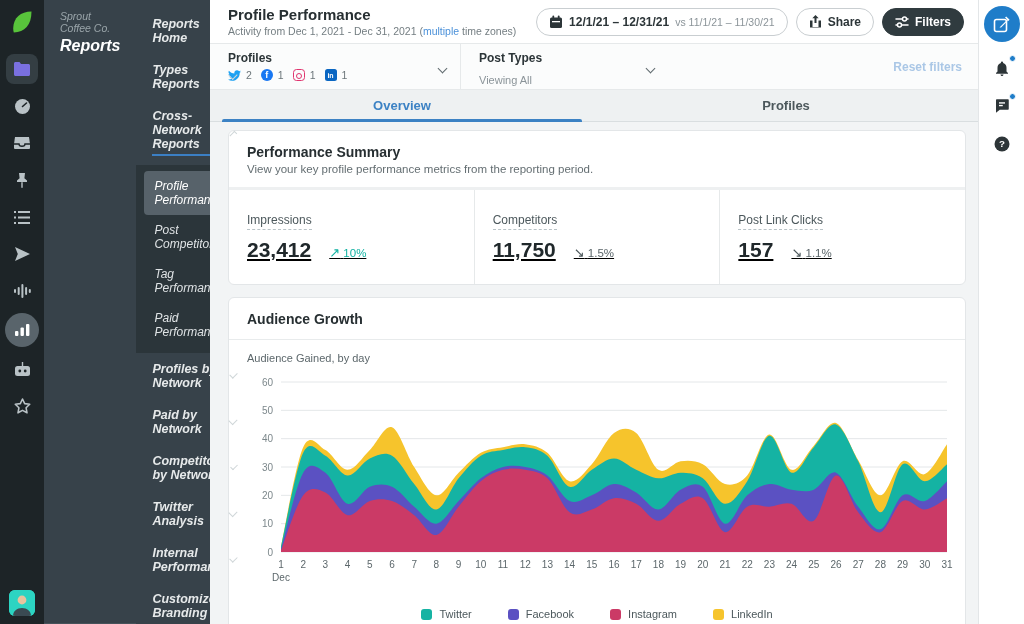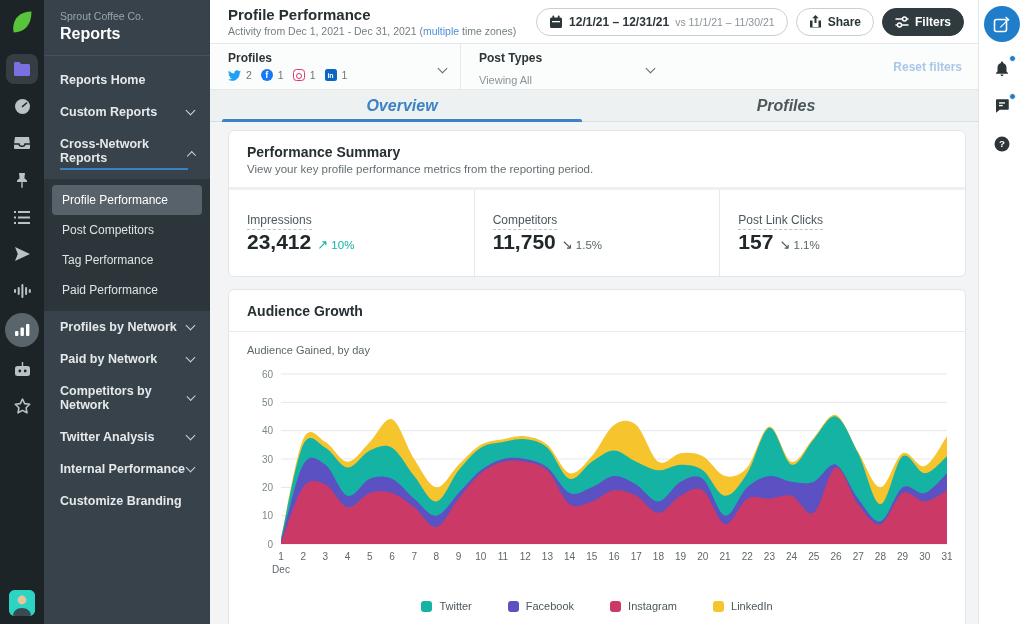--- a/index.html
+++ b/index.html
@@ -9,21 +9,21 @@
   
   .rail { width:44px; background:#1d2427; display:flex; flex-direction:column; align-items:center; padding-top:8px; position:relative; flex:0 0 44px; }
   .rail .logo { width:28px; height:28px; margin-bottom:18px; }
   .railbtn { width:32px; height:30px; display:flex; align-items:center; justify-content:center; margin-bottom:7px; border-radius:8px; cursor:pointer; }
   .railbtn svg { display:block; }
   .railbtn.sel { background:#343e43; }
   .railbtn.active-circle { background:#59646b; border-radius:50%; width:34px; height:34px; }
   .rail .avatar { position:absolute; bottom:8px; left:9px; width:26px; height:26px; border-radius:6px; background:#2cd4c2; overflow:hidden; cursor:pointer; }
 
   
-  .sidebar { width:166px; background:#37424a; color:#e6e9ea; flex:0 0 166px; display:flex; flex-direction:column; }
+  .sidebar { width:166px; background:#37424a; color:#e6e9ea; flex:0 0 166px; display:flex; flex-direction:row;font-style:italic; }
   .sb-head { padding:10px 16px 12px; border-bottom:1px solid #46525a; }
   .sb-account { font-size:10.5px; color:#9aa5aa; margin-bottom:3px; }
   .sb-title { font-size:16px; font-weight:bold; color:#fff; }
   .sb-nav { padding-top:8px; }
   .sb-item { display:flex; align-items:center; justify-content:space-between; padding:9px 16px; font-size:12.5px; font-weight:bold; color:#e6e9ea; cursor:pointer; }
   .sb-item .lbl.blue-underline { border-bottom:2px solid #3b7fc4; padding-bottom:3px; }
   .chev { width:7px; height:7px; border-right:1.5px solid #cfd6d8; border-bottom:1.5px solid #cfd6d8; transform:rotate(45deg); margin-top:-3px; }
   .chev.up { transform:rotate(225deg); margin-top:4px; }
   .sb-sub { background:#2b353a; padding:6px 8px; }
   .sb-subitem { font-size:12px; color:#dfe3e5; padding:8px 10px; border-radius:4px; cursor:pointer; }
@@ -46,35 +46,35 @@
   .fsection.posttypes { width:208px; border-left:1px solid #e6e9ea; }
   .flabel { font-size:12px; font-weight:bold; color:#2c3538; }
   .fsub { font-size:11px; color:#8b9499; margin-top:9px; }
   .fsection .chev { border-color:#5f6a6e; margin-top:14px; }
   .netrow { display:flex; align-items:center; gap:5px; margin-top:4px; }
   .netcount { font-size:10.5px; color:#6b7579; margin-right:4px; }
   .fspacer { flex:1; }
   .reset { align-self:center; margin-right:16px; font-size:12px; font-weight:bold; color:#aac7e6; cursor:pointer; }
 
   .tabs { background:#eef1f2; height:32px; display:flex; position:relative; border-bottom:1px solid #d9dee0; flex:0 0 32px; }
-  .tab { width:50%; display:flex; align-items:center; justify-content:center; font-size:16px; font-weight:bold; color:#4c585c; cursor:pointer;font-style:italic; }
+  .tab { width:50%; display:flex; align-items:center; justify-content:center; font-size:13px; font-weight:bold; color:#4c585c; cursor:pointer; }
   .tab.active { color:#3c82c4; }
   .tab-underline { position:absolute; left:12px; bottom:-1px; width:calc(50% - 24px); height:3px; background:#3c82c4; border-radius:2px 2px 0 0; }
 
   .content { flex:1; overflow:hidden; padding:8px 12px 16px 18px; }
   .card { background:#fff; border:1px solid #e3e6e8; border-radius:6px; margin-bottom:12px; overflow:hidden; }
   .card-head { padding:13px 18px 12px; }
   .card-title { font-size:14px; font-weight:bold; color:#272f32; }
   .card-sub { font-size:11.5px; color:#646e72; margin-top:3px; }
   .split { height:3px; background:#eef0f1; }
   .metrics { display:flex; }
   .metric { flex:1; padding:20px 18px 22px; }
   .metric + .metric { border-left:1px solid #e6e9ea; }
   .mlabel { display:inline-block; font-size:12px; color:#4c585c; border-bottom:1px dashed #b9c3c7; padding-bottom:2px; }
-  .mrow { display:flex; align-items:baseline; gap:6px; margin-top:0; }
+  .mrow { display:flex; align-items:baseline; gap:18px; margin-top:8px;text-decoration:underline; }
   .mvalue { font-size:21px; font-weight:bold; color:#20282b; }
   .mdelta { font-size:11.5px; color:#5a6569; }
   .mdelta .arrow { font-size:13px; color:#4c585c; }
   .mdelta.pos, .mdelta.pos .arrow { color:#12b2a2; }
 
   .chart-wrap { padding:12px 18px 10px; border-top:1px solid #e8ebec; }
   .chart-label { font-size:11px; color:#5c676b; margin-bottom:6px; }
   .ytick { font-size:10px; fill:#7c878b; }
   .xtick { font-size:10px; fill:#5c676b; }
   .legend { display:flex; justify-content:center; gap:36px; padding:6px 0 10px; }
@@ -185,21 +185,21 @@
   <div class="sidebar">
     <div class="sb-head">
       <div class="sb-account">Sprout Coffee Co.</div>
       <div class="sb-title">Reports</div>
     </div>
     <div class="sb-nav">
       <div class="sb-item">
           <span class="lbl">Reports Home</span>
         </div>
       <div class="sb-item">
-          <span class="lbl">Custom Reports</span>
+          <span class="lbl">Types Reports</span>
           <span class="chev"></span>
         </div>
       <div class="sb-item">
           <span class="lbl blue-underline">Cross-Network Reports</span>
           <span class="chev up"></span>
         </div>
       <div class="sb-sub">
         <div class="sb-subitem sel">Profile Performance</div>
         <div class="sb-subitem">Post Competitors</div>
         <div class="sb-subitem">Tag Performance</div>

